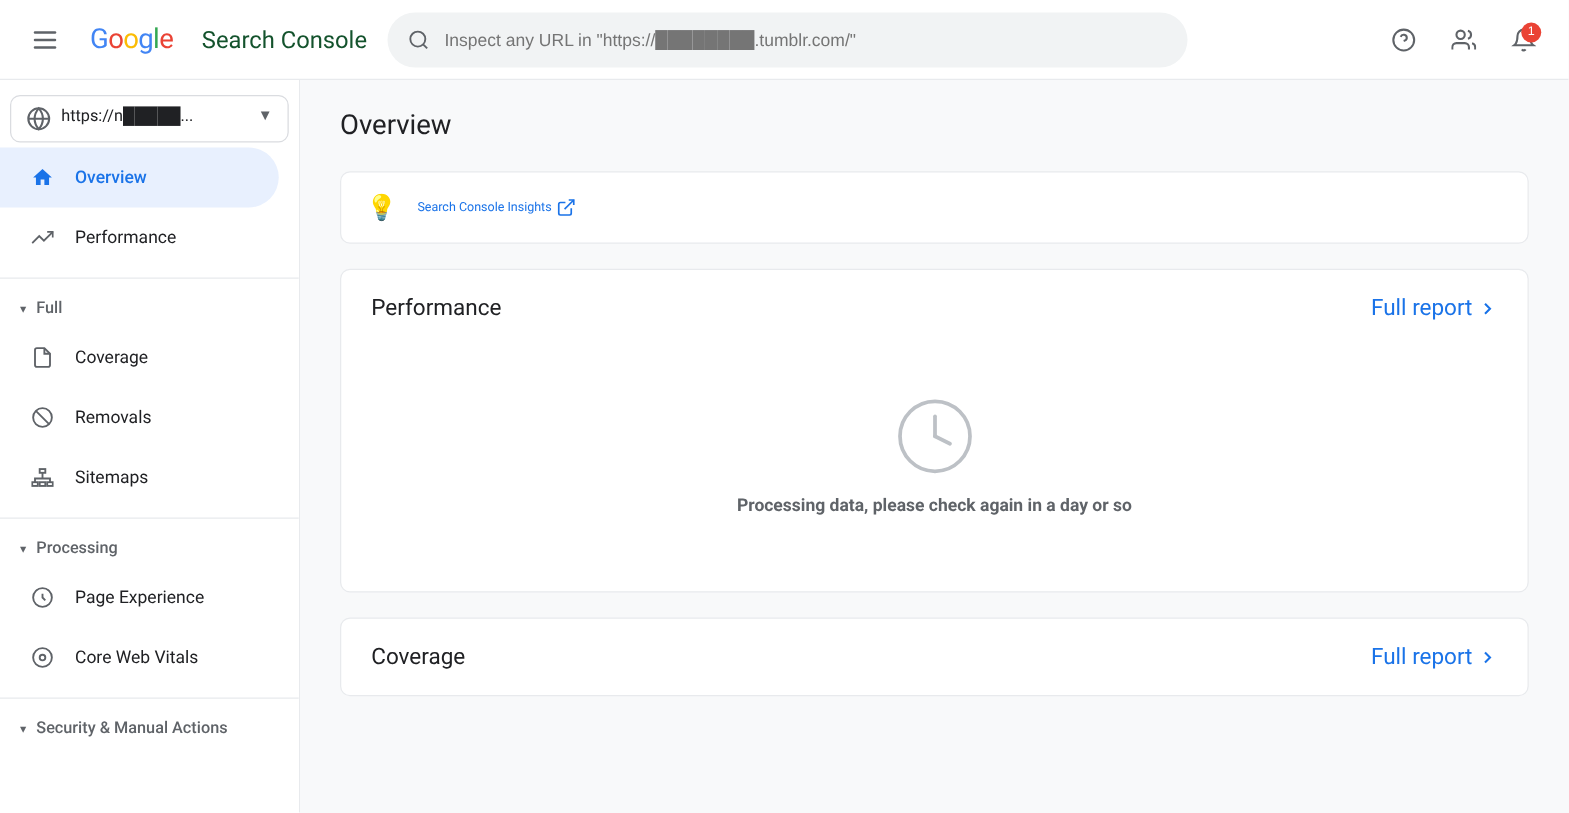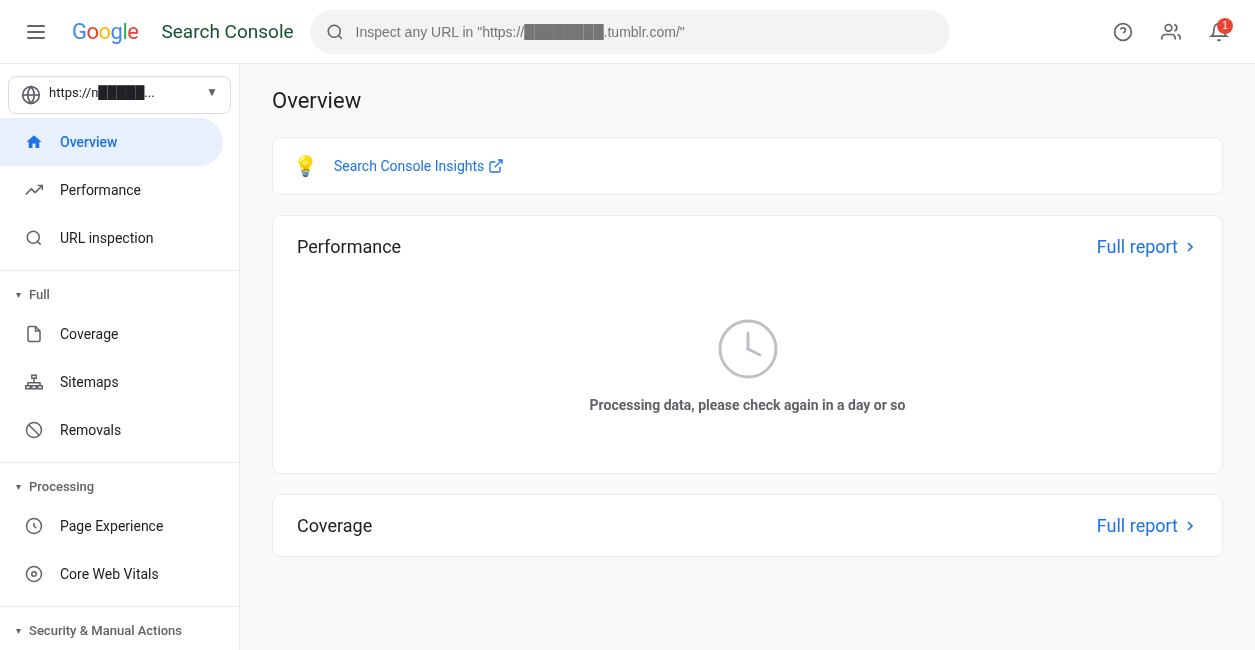--- a/index.html
+++ b/index.html
@@ -251,21 +251,21 @@
       font-size: 20px;
       color: #f9ab00;
     }
     .insights-text {
       flex: 1;
       font-size: 14px;
       color: #202124;
     }
     .insights-link {
       color: #1a73e8;
-      font-size: 14px;
+      font-size: 10px;
       text-decoration: none;
       display: flex;
       align-items: center;
       gap: 4px;
       cursor: pointer;
     }
 
     
     .card {
       background: #fff;
@@ -398,68 +398,59 @@
     <div class="sidebar-item">
       <span class="sidebar-icon">
         <svg width="18" height="18" viewBox="0 0 24 24" fill="none" stroke="#5f6368" stroke-width="2">
           <polyline points="23 6 13.5 15.5 8.5 10.5 1 18"></polyline>
           <polyline points="17 6 23 6 23 12"></polyline>
         </svg>
       </span>
       <span>Performance</span>
     </div>
 
-    <div class="sidebar-item">
-      <span class="sidebar-icon">
-        <svg width="18" height="18" viewBox="0 0 24 24" fill="none" stroke="#5f6368" stroke-width="2">
-          <circle cx="11" cy="11" r="8"></circle>
-          <line x1="21" y1="21" x2="16.65" y2="16.65"></line>
-        </svg>
-      </span>
-      <span>URL inspection</span>
-    </div>
 
     <div class="sidebar-divider"></div>
 
     <div class="sidebar-section-header">
       <span class="chevron">▾</span>
       <span>Full</span>
     </div>
 
     <div class="sidebar-item">
       <span class="sidebar-icon">
         <svg width="18" height="18" viewBox="0 0 24 24" fill="none" stroke="#5f6368" stroke-width="2">
           <path d="M14 2H6a2 2 0 0 0-2 2v16a2 2 0 0 0 2 2h12a2 2 0 0 0 2-2V8z"></path>
           <polyline points="14 2 14 8 20 8"></polyline>
         </svg>
       </span>
       <span>Coverage</span>
+    </div>
+
+    <div class="sidebar-item">
+      <span class="sidebar-icon">
+        <svg width="18" height="18" viewBox="0 0 24 24" fill="none" stroke="#5f6368" stroke-width="2">
+          <circle cx="12" cy="12" r="10"></circle>
+          <line x1="4.93" y1="4.93" x2="19.07" y2="19.07"></line>
+        </svg>
+      </span>
+      <span>Removals</span>
     </div>
 
     <div class="sidebar-item">
       <span class="sidebar-icon">
         <svg width="18" height="18" viewBox="0 0 24 24" fill="none" stroke="#5f6368" stroke-width="2">
           <rect x="9" y="3" width="6" height="4"></rect>
           <rect x="1" y="17" width="6" height="4"></rect>
           <rect x="9" y="17" width="6" height="4"></rect>
           <rect x="17" y="17" width="6" height="4"></rect>
           <path d="M4 17v-4h16v4M12 7v6"></path>
         </svg>
       </span>
       <span>Sitemaps</span>
-    </div>
-
-    <div class="sidebar-item">
-      <span class="sidebar-icon">
-        <svg width="18" height="18" viewBox="0 0 24 24" fill="none" stroke="#5f6368" stroke-width="2">
-          <circle cx="12" cy="12" r="10"></circle>
-          <line x1="4.93" y1="4.93" x2="19.07" y2="19.07"></line>
-        </svg>
-      </span>
-      <span>Removals</span>
     </div>
 
     <div class="sidebar-divider"></div>
 
     <div class="sidebar-section-header">
       <span class="chevron">▾</span>
       <span>Processing</span>
     </div>
 
     <div class="sidebar-item">

